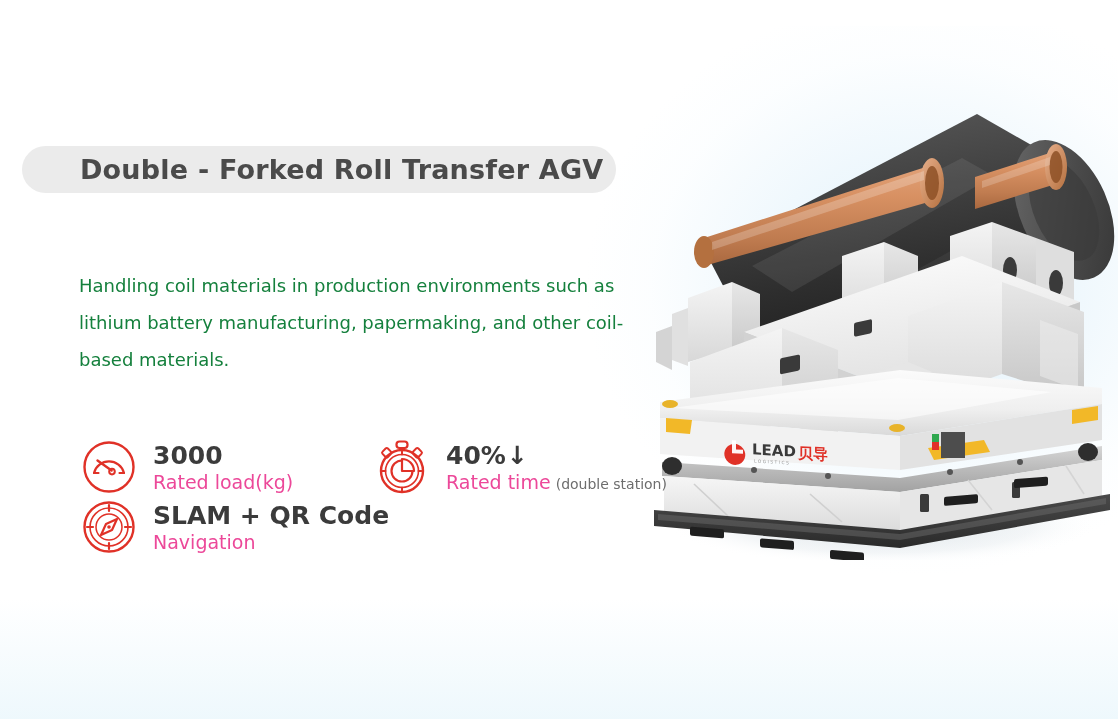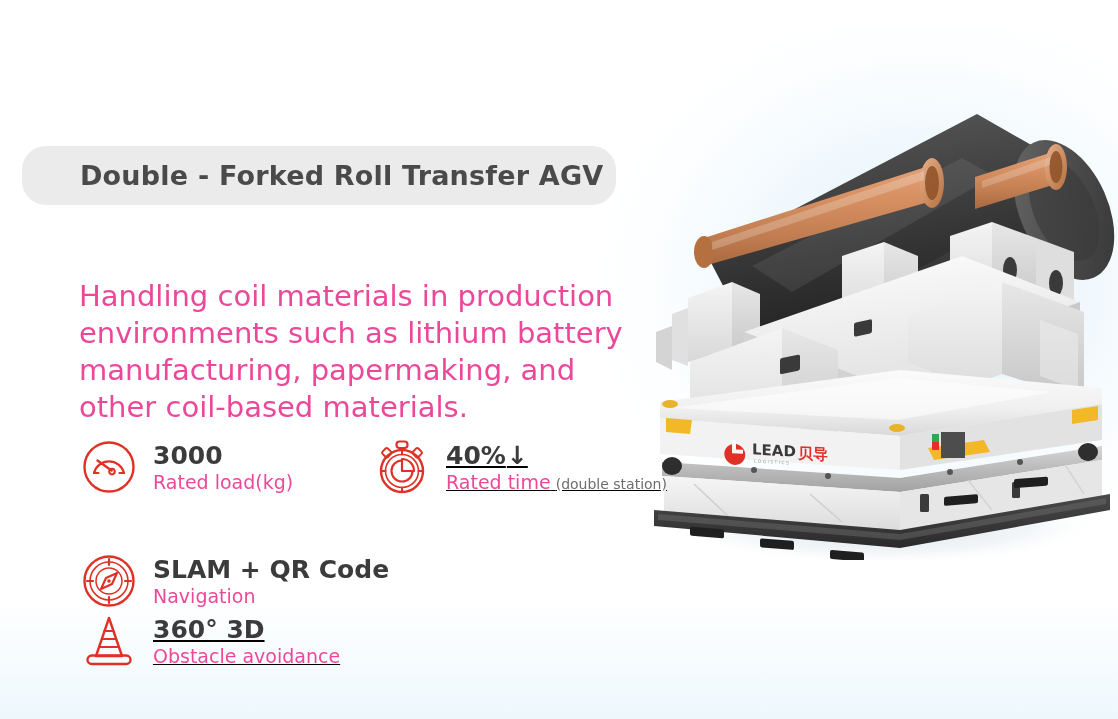--- a/index.html
+++ b/index.html
@@ -52,21 +52,21 @@
     background: #ffffff;
     pointer-events: none;
   }
 
   
   .title-pill {
     position: absolute;
     left: 22px;
     top: 146px;
     width: 594px;
-    height: 59px;
+    height: 47px;
     background: #ebebeb;
     border-radius: 24px;
     display: flex;
     align-items: center;
   }
   .title-text {
     margin-left: 58px;
     font-size: 27px;
     font-weight: 700;
     color: #4a4a4a;
@@ -74,45 +74,44 @@
     white-space: nowrap;
     font-family: "DejaVu Sans", sans-serif;
   }
 
   
   .description {
     position: absolute;
     left: 79px;
     top: 249px;
     width: 560px;
-    font-size: 29px;
+    font-size: 18px;
     line-height: 37px;
-    color: #ec4899;
+    color: #15803d;
     font-weight: 400;
     font-family: "DejaVu Sans", sans-serif;
   }
 
   
   .specs {
     position: absolute;
     left: 78px;
     top: 438px;
     width: 600px;
   }
   .spec-row {
     display: flex;
-    margin-bottom: 54px;
-  }
-  .spec-row:last-child { margin-bottom: 0; flex-direction: column; }
+  }
+  .spec-row:last-child { margin-bottom: 0; }
   .spec-item {
     display: flex;
     align-items: flex-start;
   }
   .spec-item.col1 { width: 293px; }
-  .spec-item.col2 { width: 300px; text-decoration: underline; }
+  .spec-item.col2 { width: 300px; }
 
   .spec-icon {
     width: 62px;
     height: 62px;
     flex: 0 0 62px;
     display: flex;
     align-items: center;
     justify-content: center;
     margin-top: -2px;
   }
@@ -431,33 +430,18 @@
           </svg>
         </span>
         <span class="spec-text">
           <span class="spec-value">
             <span>SLAM + QR Code</span>
           </span>
           <span class="spec-label">Navigation</span>
         </span>
       </div>
 
-      <div class="spec-item col2">
-        <span class="spec-icon">
-          <svg width="56" height="56" viewBox="0 0 56 56" xmlns="http://www.w3.org/2000/svg">
-            <path d="M 28 5 L 41 43 L 15 43 Z" fill="none" stroke="#e03127" stroke-width="2.4" stroke-linejoin="round"></path>
-            <path d="M 23.5 18 L 32.5 18 M 21.3 26 L 34.7 26 M 19 34 L 37 34" stroke="#e03127" stroke-width="2.2" stroke-linecap="round"></path>
-            <rect x="6.5" y="42.5" width="43" height="8.5" rx="4.2" fill="none" stroke="#e03127" stroke-width="2.4"></rect>
-          </svg>
-        </span>
-        <span class="spec-text">
-          <span class="spec-value">
-            <span>360° 3D</span>
-          </span>
-          <span class="spec-label">Obstacle avoidance</span>
-        </span>
-      </div>
 
     </div>
 
   </div>
 
 </div>
 
 </body></html>

